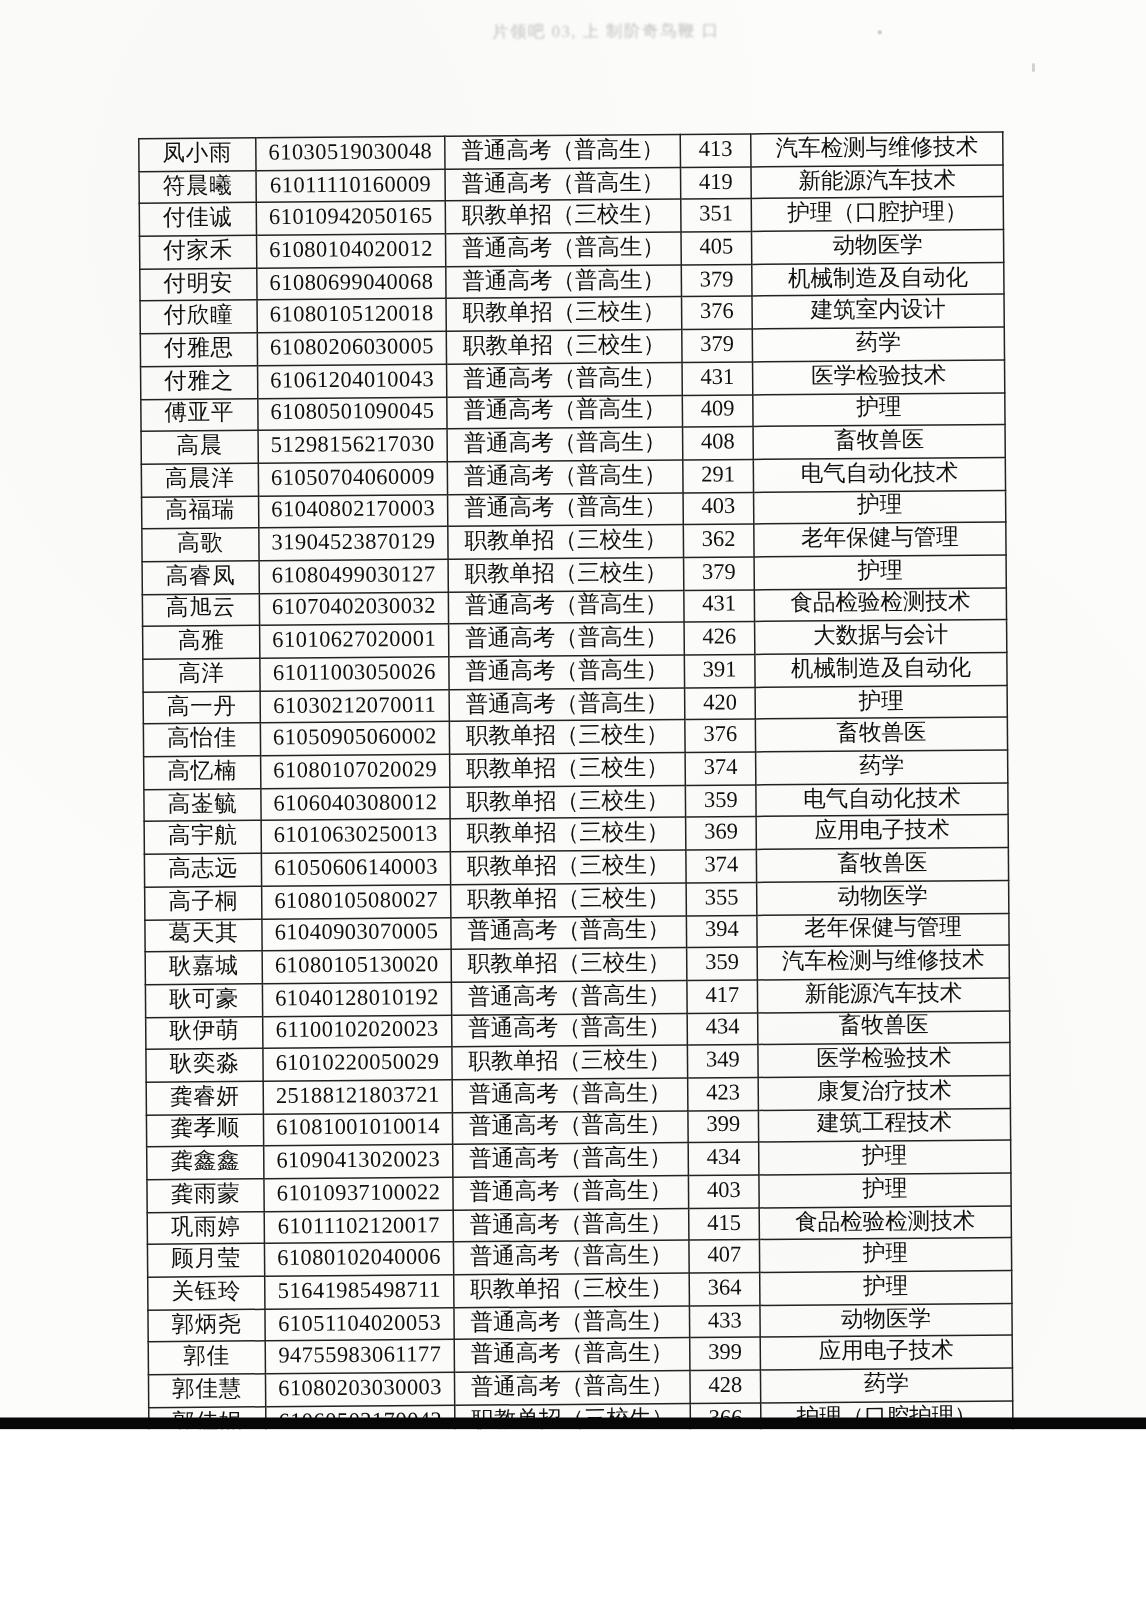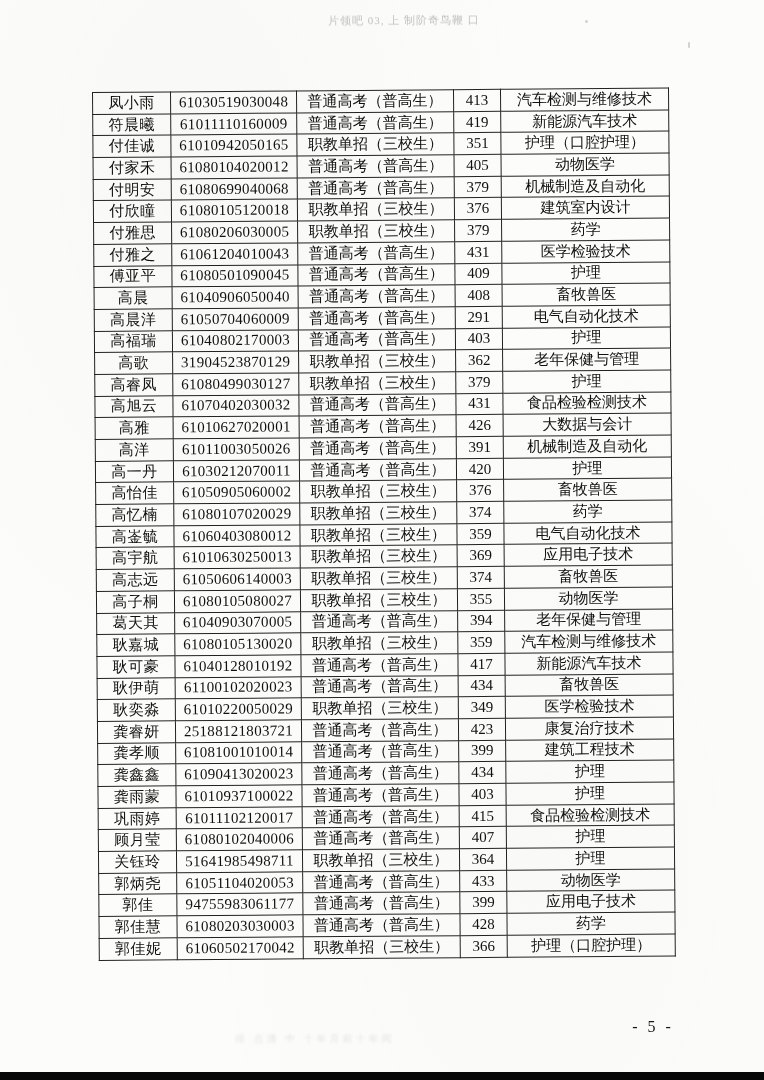--- a/index.html
+++ b/index.html
@@ -3,21 +3,21 @@
 <meta charset="utf-8">
 <style>
   html, body {
     margin: 0;
     padding: 0;
     background: #ffffff;
   }
   .page {
     position: relative;
     width: 764px;
-    height: 1080px;
+    height: 953px;
     overflow: hidden;
     background:
       radial-gradient(ellipse at 25% 15%, rgba(0,0,0,0.015), transparent 45%),
       radial-gradient(ellipse at 70% 80%, rgba(0,0,0,0.012), transparent 50%),
       #fcfcfb;
     font-family: "Liberation Serif", "DejaVu Serif", serif;
     color: #111;
   }
 
   
@@ -185,21 +185,21 @@
           </tr>
           <tr>
             <td class="col-name">傅亚平</td>
             <td class="col-id">61080501090045</td>
             <td class="col-type">普通高考（普高生）</td>
             <td class="col-score">409</td>
             <td class="col-major">护理</td>
           </tr>
           <tr>
             <td class="col-name">高晨</td>
-            <td class="col-id">61040906050040</td>
+            <td class="col-id">51298156217030</td>
             <td class="col-type">普通高考（普高生）</td>
             <td class="col-score">408</td>
             <td class="col-major">畜牧兽医</td>
           </tr>
           <tr>
             <td class="col-name">高晨洋</td>
             <td class="col-id">61050704060009</td>
             <td class="col-type">普通高考（普高生）</td>
             <td class="col-score">291</td>
             <td class="col-major">电气自动化技术</td>

